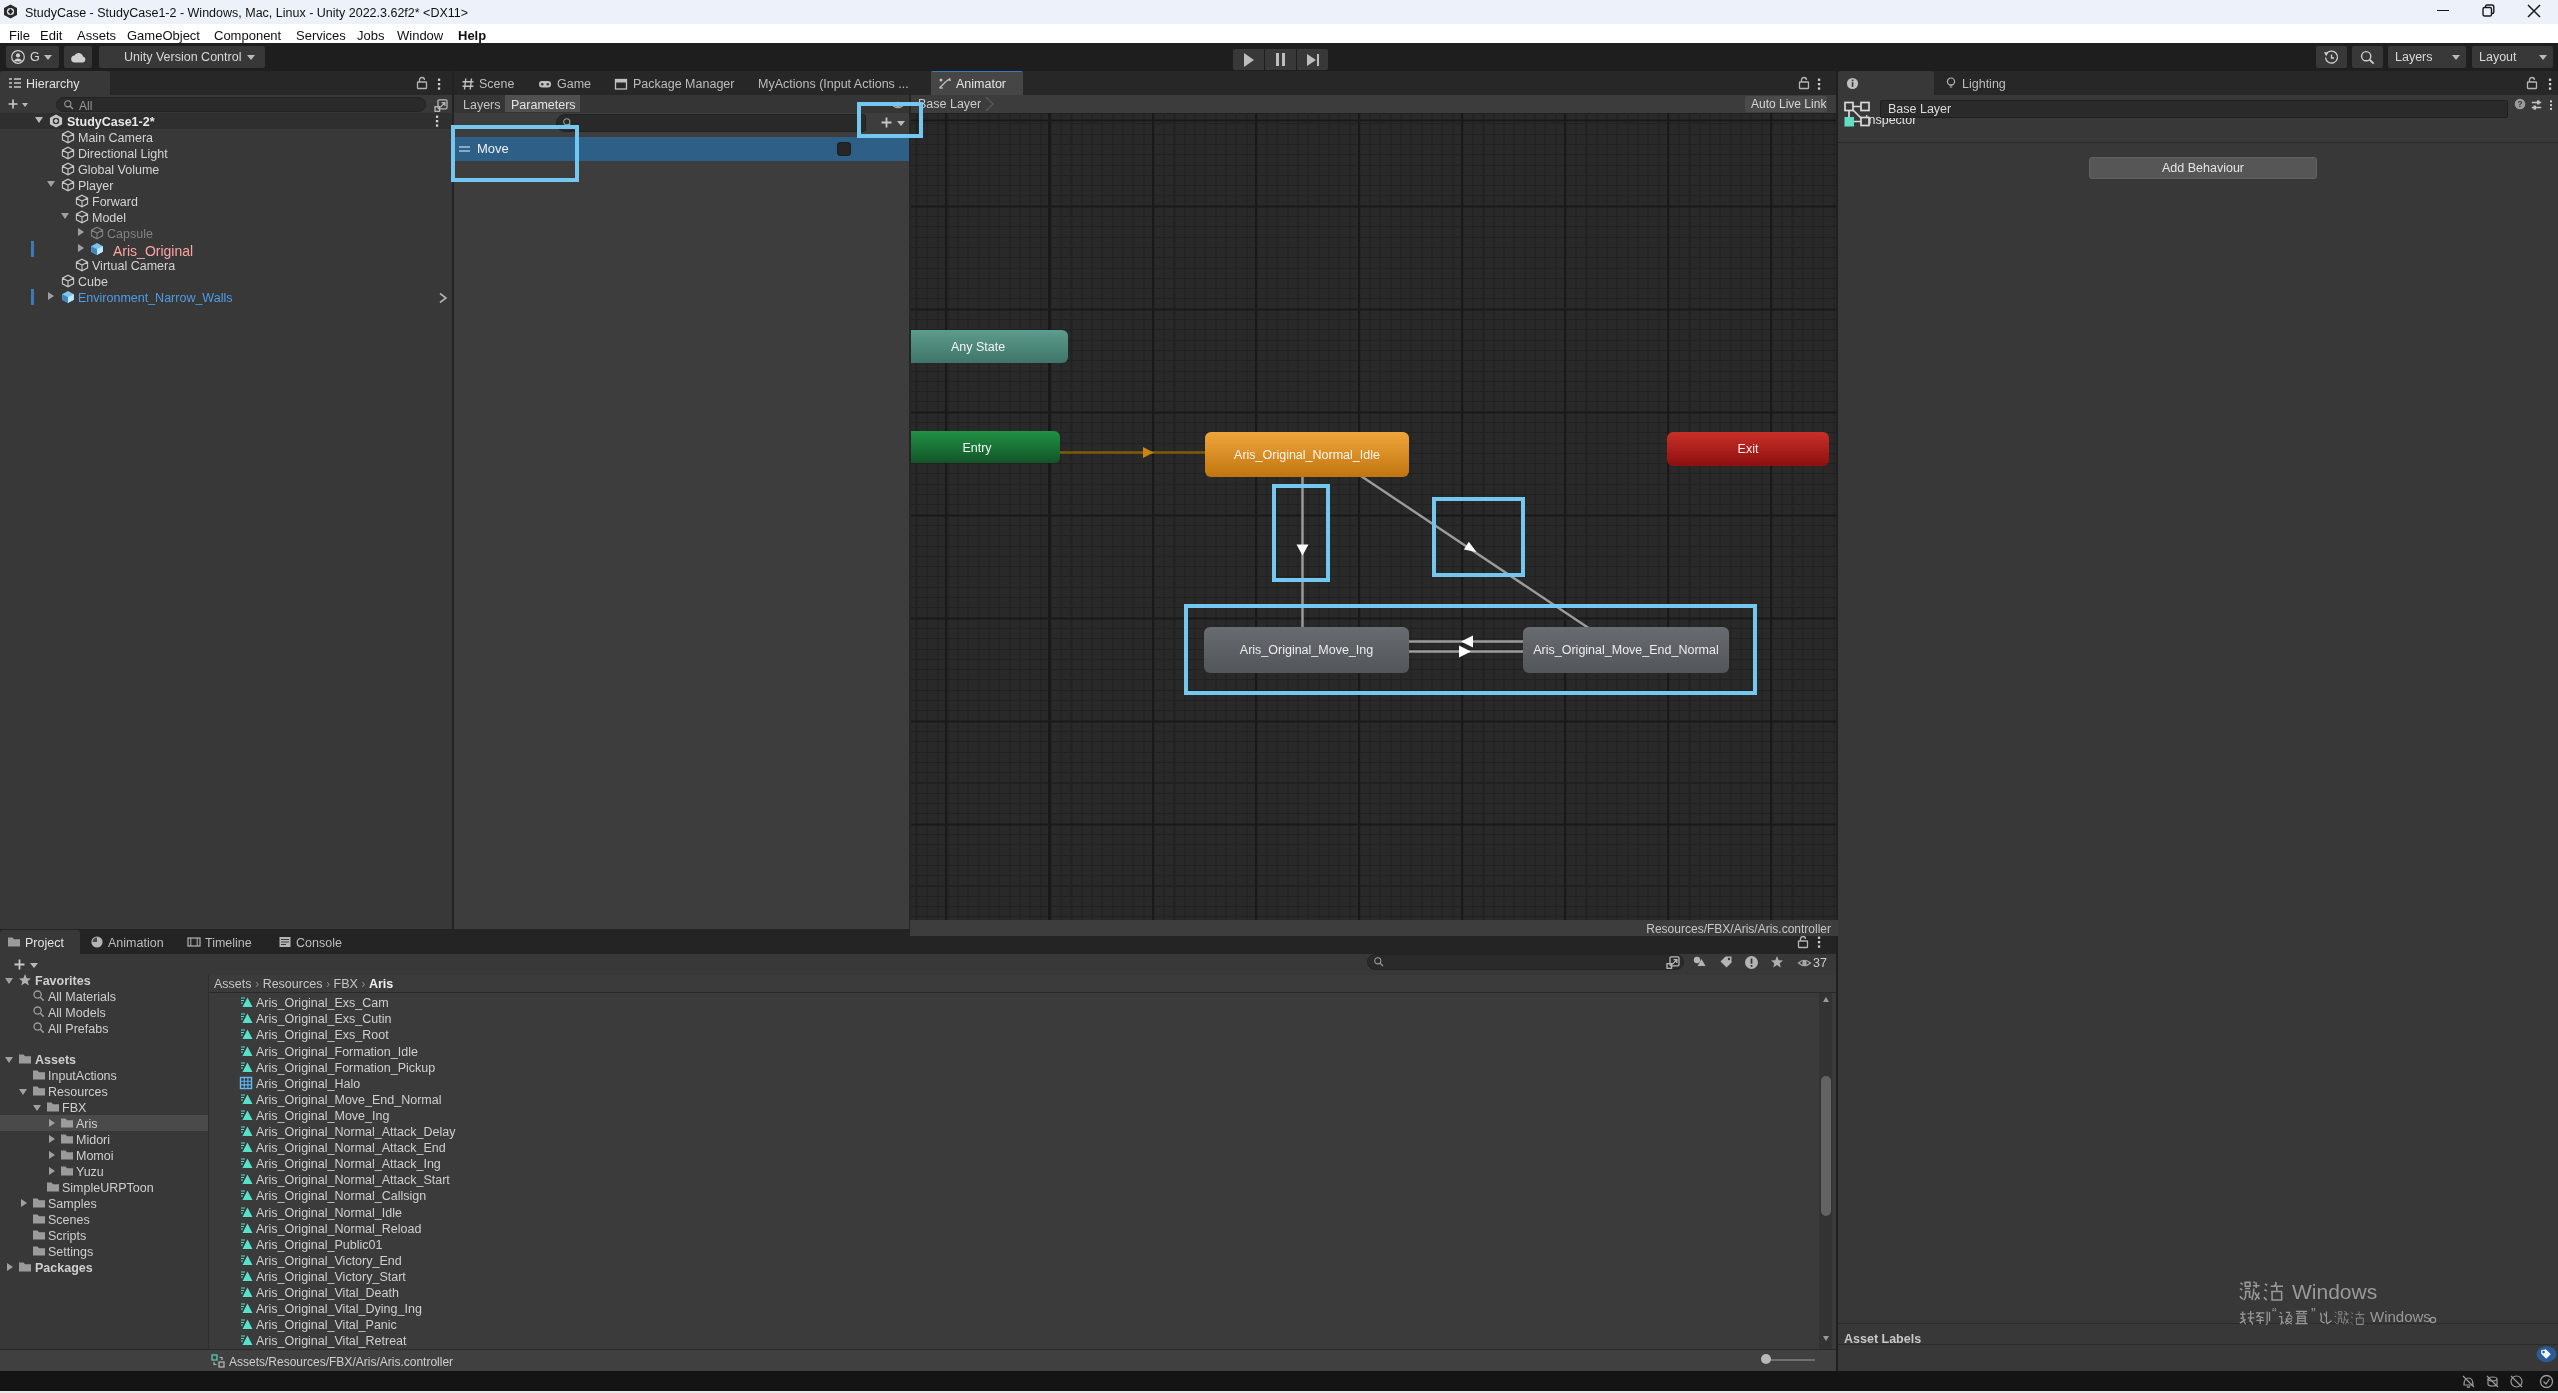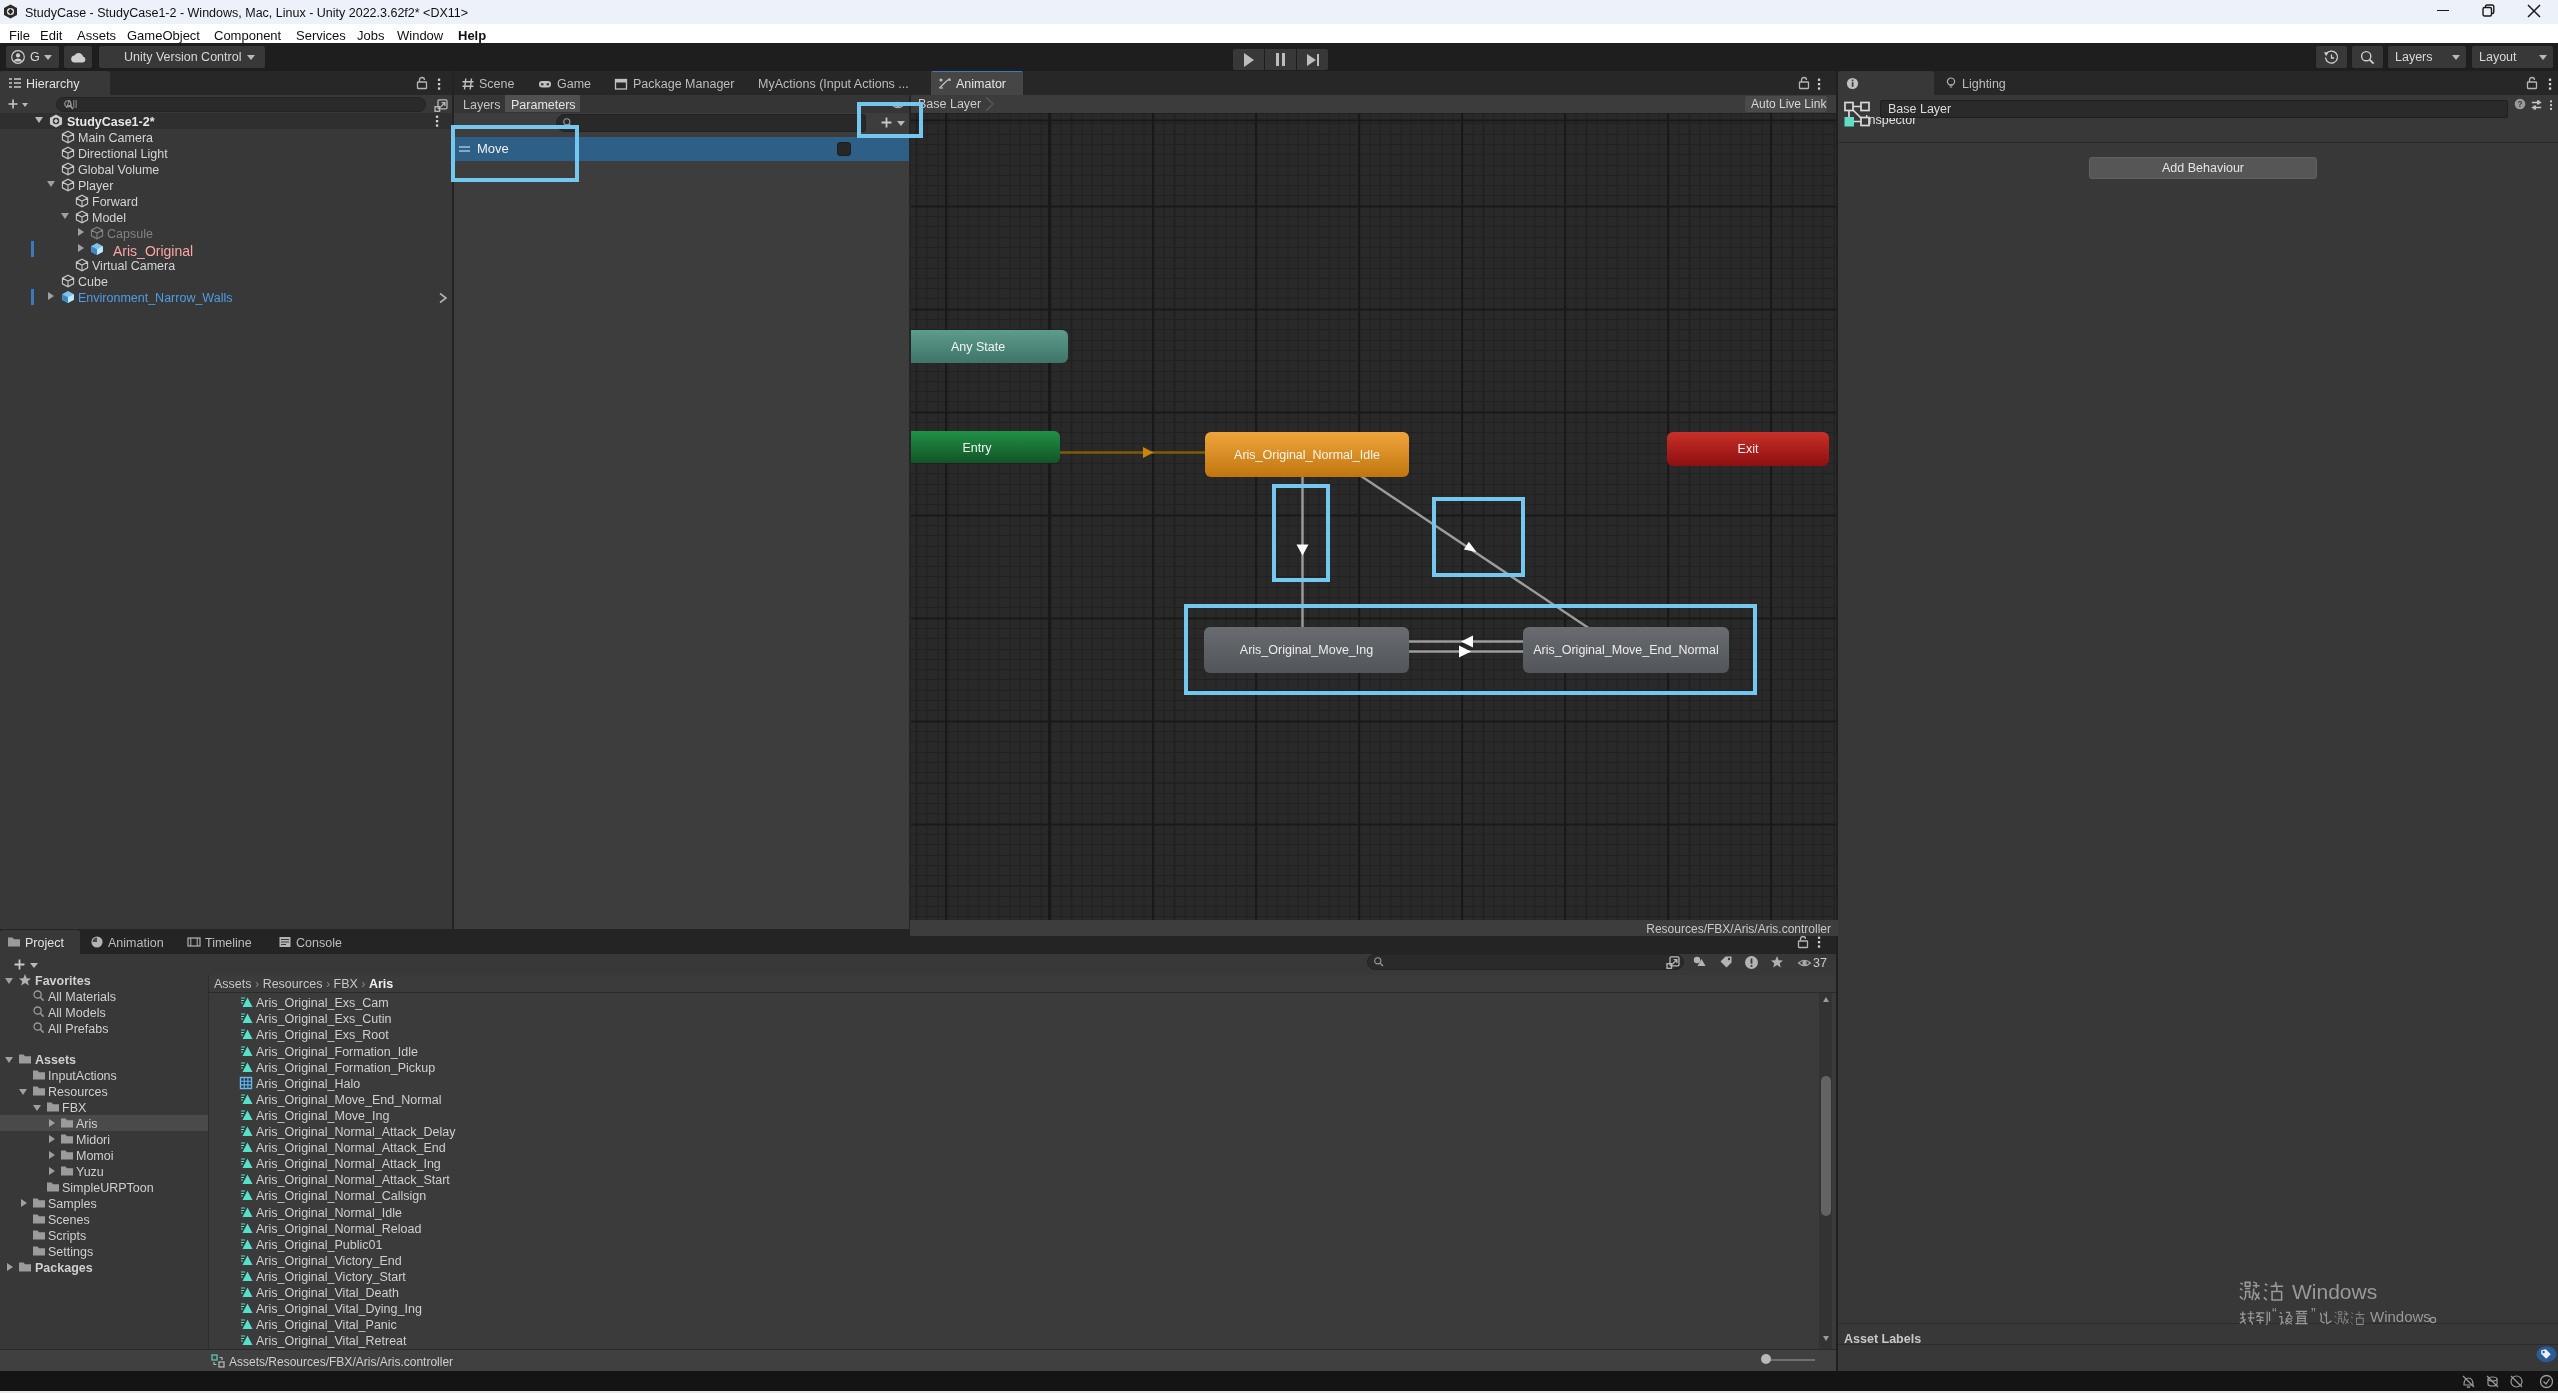--- a/index.html
+++ b/index.html
@@ -193,21 +193,21 @@
 <div class="abs" style="left:0;top:95px;width:453px;height:836px;background:#383838;"></div>
 
 <svg class="abs" style="left:8px;top:99px" width="10" height="10" viewBox="0 0 10 10">
     <use href="#plusdrop"></use>
   </svg>
 <div class="abs" style="left:22px;top:103px;width:0;height:0;border-left:3.5px solid transparent;border-right:3.5px solid transparent;border-top:4.5px solid #b9b9b9;"></div>
 <div class="abs" style="left:56px;top:97px;width:370px;height:15px;background:#2a2a2a;border:1px solid #232323;border-radius:8px;"></div>
 <svg class="abs" style="left:63px;top:99px" width="12" height="12" viewBox="0 0 14 14">
     <use href="#mag"></use>
   </svg>
-<div class="abs txt" style="left:66px;top:99px;font-size:10px;color:#969696;">All</div>
+<div class="abs txt" style="left:79px;top:99px;font-size:12px;color:#969696;">All</div>
 <svg class="abs" style="left:434px;top:98px" width="14" height="14" viewBox="0 0 14 14">
     <use href="#winjump"></use>
   </svg>
 
 <div class="abs" style="left:0;top:113px;width:453px;height:16px;background:#2f2f2f;"></div>
 <div class="abs" style="left:35px;top:117px;width:0;height:0;border-left:4.5px solid transparent;border-right:4.5px solid transparent;border-top:6px solid #b9b9b9;"></div>
 <svg class="abs" style="left:49px;top:114px" width="14" height="14" viewBox="0 0 15 15">
   <polygon points="7.5,0.5 14,4 14,11 7.5,14.5 1,11 1,4" fill="#c8c8c8"></polygon>
   <circle cx="7.5" cy="7.5" r="3.4" fill="#2f2f2f"></circle>
   <polygon points="7.5,4.7 10,7.5 7.5,10.3 5,7.5" fill="#c8c8c8"></polygon>

